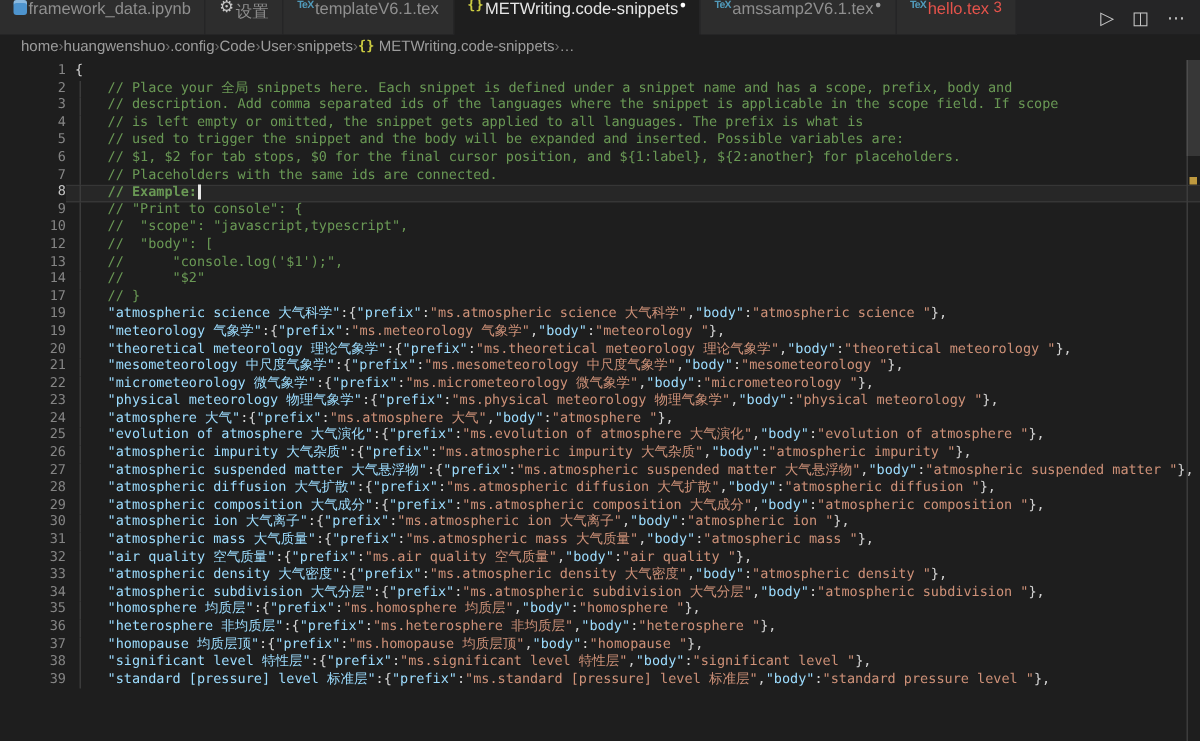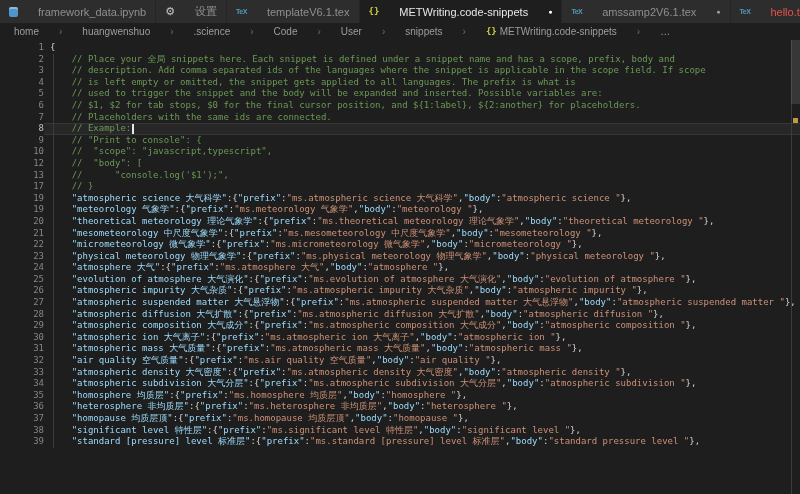--- a/index.html
+++ b/index.html
@@ -2,57 +2,57 @@
 <html><head>
 <meta charset="utf-8">
 <style>
   * { margin:0; padding:0; box-sizing:border-box; }
   html,body { width:800px; height:494px; overflow:hidden; background:#1e1e1e;
               font-family:"Liberation Sans", sans-serif; }
 
   
   .tabbar { display:flex; height:23px; background:#252526; align-items:stretch; }
   #tabs { display:flex; align-items:stretch; }
-  .tab { display:flex; align-items:center; gap:20px; padding:0 9px;
+  .tab { display:flex; gap:1px; padding:0 9px;
          background:#2d2d2d; color:#8f8f8f; font-size:11px; cursor:pointer;
          border-right:1px solid #252526; white-space:nowrap; }
   .tab.active { background:#1e1e1e; color:#e7e7e7; }
   .tab.error-tab .lbl, .tab.error-tab .cnt { color:#e5534b; }
   .cnt { font-size:10px; margin-left:2px; }
   .dot { font-size:7px; line-height:1; color:#9d9d9d; }
   .tab.active .dot { color:#ffffff; }
   .ic-nb { width:9px; height:10px; background:#4e94ce; border-radius:2px; display:inline-block;
            box-shadow:inset 0 2px 0 rgba(255,255,255,.35); }
   .ic-gear { font-size:11px; color:#c5c5c5; line-height:1; }
   .ic-tex { font-size:7px; font-weight:bold; color:#519aba; letter-spacing:-0.5px;
             font-family:Liberation Sans, sans-serif; }
   .ic-json { font-size:9px; font-weight:bold; color:#cbcb41; line-height:1;
              font-family:"DejaVu Sans Mono", monospace; }
   .tab-actions { margin-left:auto; display:flex; align-items:center; gap:12px;
                  padding:0 10px; color:#c5c5c5; }
   .tact { font-size:12px; line-height:1; cursor:pointer; }
 
   
   .crumbs { display:flex; align-items:center; height:17px; padding-left:14px;
-            font-size:10px; color:#9d9d9d; gap:20px; background:#1e1e1e; white-space:nowrap; }
+            font-size:10px; color:#9d9d9d; gap:0; background:#1e1e1e; white-space:nowrap; }
   .crumb { cursor:pointer; }
   .csep { color:#6b6b6b; }
   .crumb-file { display:flex; align-items:center; gap:3px; }
 
   
   .editor { position:relative; height:454px; padding-top:2px; overflow:hidden;
             font-family:"DejaVu Sans Mono", monospace; font-size:9px; }
   .row { display:flex; height:11.6px; line-height:11.6px; }
   .ln { width:44px; flex:none; text-align:right; color:#858585; user-select:none; }
   .ln.act { color:#c6c6c6; }
   .lc { flex:1; padding-left:6px; white-space:pre; position:relative; color:#d4d4d4; }
   .lc.g::before { content:''; position:absolute; left:9px; top:0; bottom:0;
                   border-left:1px solid #3b3b3b; }
   .lc.cur { background:rgba(255,255,255,.045);
-            box-shadow:inset 0 1px 0 rgba(255,255,255,.07), inset 0 -1px 0 rgba(255,255,255,.07); }
+            box-shadow:inset 0 1px 0 rgba(255,255,255,.07), inset 0 -1px 0 rgba(255,255,255,.07);font-weight:bold; }
   .c { color:#6a9955; }
   .k { color:#9cdcfe; }
   .s { color:#ce9178; }
   .p { color:#d4d4d4; }
   .cursor { display:inline-block; width:1.5px; height:10px; background:#e8e8e8;
             vertical-align:middle; margin-left:1px; }
 
   
   .ruler { position:absolute; top:0; right:0; width:9px; height:100%;
            border-left:1px solid #3c3c3c; }
@@ -99,21 +99,21 @@
       <span class="tact">◫</span>
       <span class="tact">⋯</span>
     </div>
 </div>
 
 <div class="crumbs" id="crumbs">
     <span class="crumb">home</span>
     <span class="csep">›</span>
     <span class="crumb">huangwenshuo</span>
     <span class="csep">›</span>
-    <span class="crumb">.science</span>
+    <span class="crumb">.config</span>
     <span class="csep">›</span>
     <span class="crumb">Code</span>
     <span class="csep">›</span>
     <span class="crumb">User</span>
     <span class="csep">›</span>
     <span class="crumb">snippets</span>
     <span class="csep">›</span>
     <span class="crumb crumb-file">
       <span class="ic-json">{}</span>
       <span>METWriting.code-snippets</span>
@@ -164,20 +164,24 @@
         <div class="ln">10</div>
         <div class="lc g"><span class="c">    //  "scope": "javascript,typescript",</span></div>
       </div>
       <div class="row">
         <div class="ln">12</div>
         <div class="lc g"><span class="c">    //  "body": [</span></div>
       </div>
       <div class="row">
         <div class="ln">13</div>
         <div class="lc g"><span class="c">    //      "console.log('$1');",</span></div>
+      </div>
+      <div class="row">
+        <div class="ln">14</div>
+        <div class="lc g"><span class="c">    //      "$2"</span></div>
       </div>
       <div class="row">
         <div class="ln">17</div>
         <div class="lc g"><span class="c">    // }</span></div>
       </div>
       <div class="row">
         <div class="ln">19</div>
         <div class="lc g"><span class="k">    "</span><span class="k">atmospheric science 大气科学</span><span class="k">"</span><span class="p">:{</span><span class="k">"</span><span class="k">prefix</span><span class="k">"</span><span class="p">:</span><span class="s">"</span><span class="s">ms.atmospheric science 大气科学</span><span class="s">"</span><span class="p">,</span><span class="k">"</span><span class="k">body</span><span class="k">"</span><span class="p">:</span><span class="s">"</span><span class="s">atmospheric science </span><span class="s">"</span><span class="p">},</span></div>
       </div>
       <div class="row">

